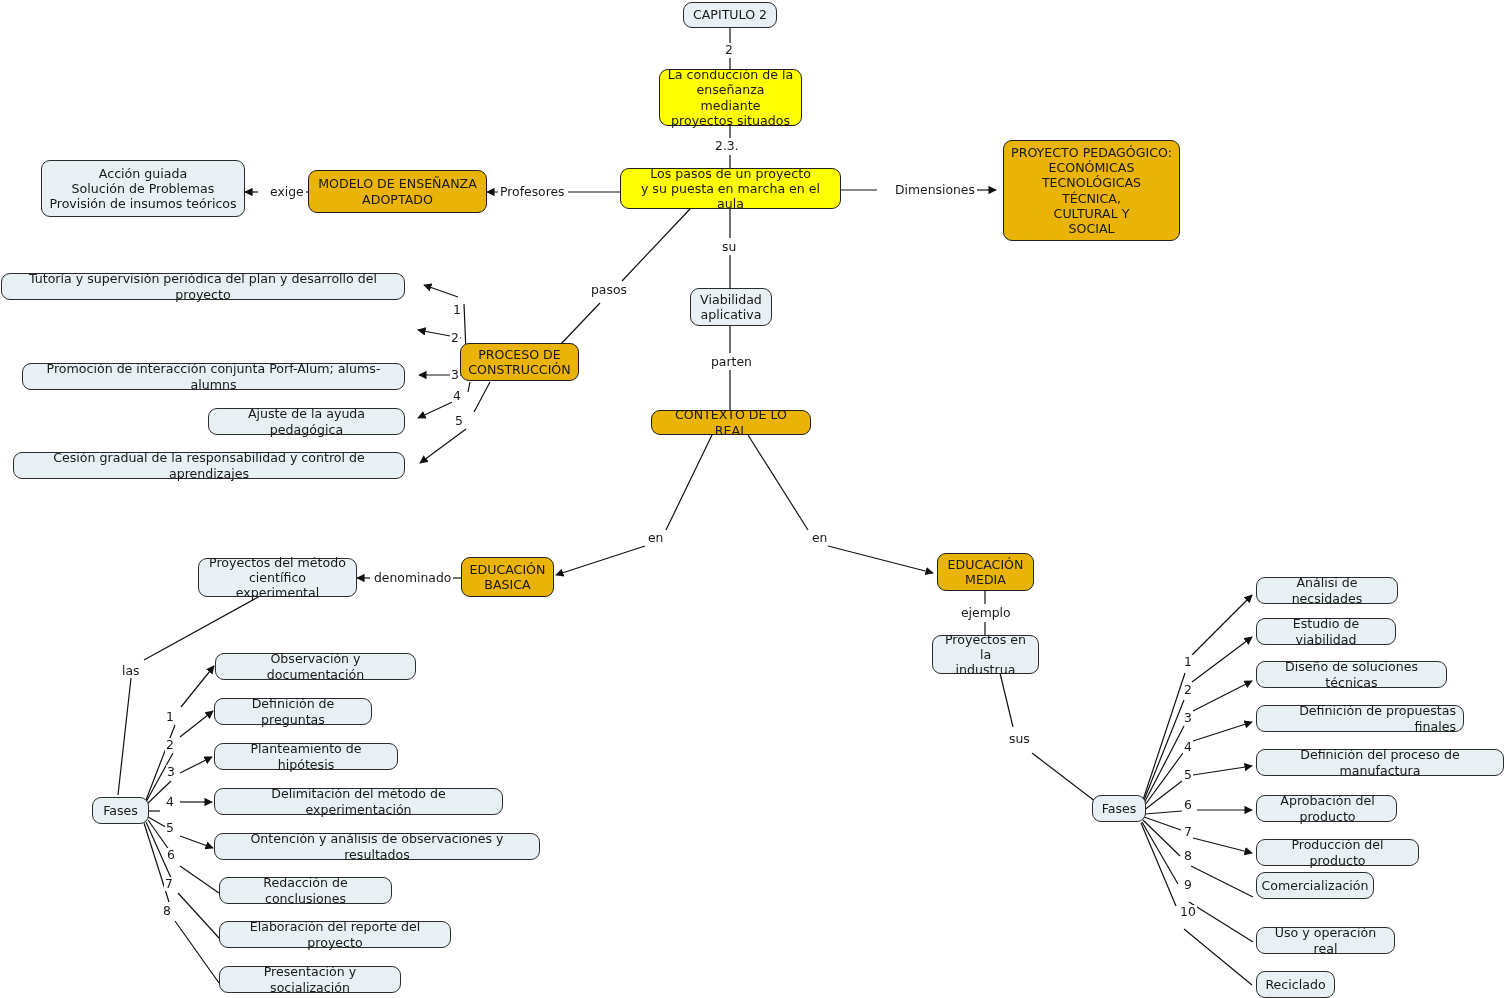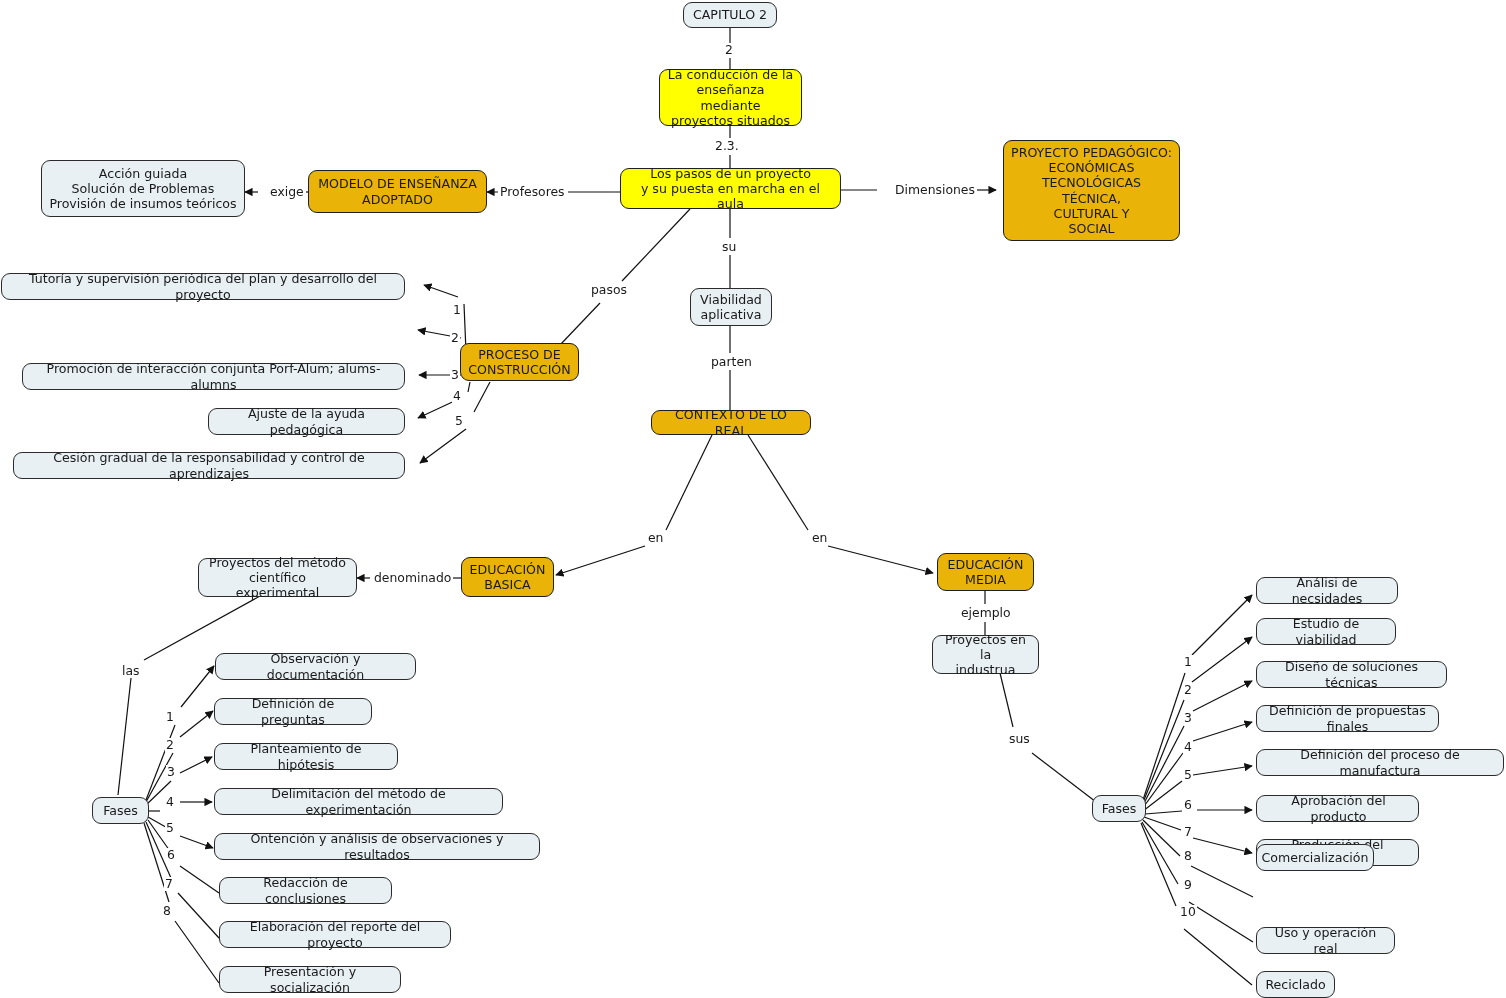--- a/index.html
+++ b/index.html
@@ -243,25 +243,25 @@
   <div class="num" style="left:166px;top:765px;">3</div>
   <div class="num" style="left:165px;top:795px;">4</div>
   <div class="num" style="left:165px;top:821px;">5</div>
   <div class="num" style="left:166px;top:848px;">6</div>
   <div class="num" style="left:164px;top:877px;">7</div>
   <div class="num" style="left:162px;top:904px;">8</div>
 
   <div class="node n-blue" style="left:1256px;top:577px;width:142px;height:27px;">Análisi de necsidades</div>
   <div class="node n-blue" style="left:1256px;top:618px;width:140px;height:27px;">Estudio de viabilidad</div>
   <div class="node n-blue" style="left:1256px;top:661px;width:191px;height:27px;">Diseño de soluciones técnicas</div>
-  <div class="node n-blue" style="left:1256px;top:705px;width:183px;height:27px;">Definición de propuestas finales</div>
+  <div class="node n-blue" style="left:1256px;top:705px;width:208px;height:27px;text-align:right;">Definición de propuestas finales</div>
   <div class="node n-blue" style="left:1256px;top:749px;width:248px;height:27px;">Definición del proceso de manufactura</div>
-  <div class="node n-blue" style="left:1256px;top:795px;width:163px;height:27px;padding-left:9px;">Aprobación del producto</div>
+  <div class="node n-blue" style="left:1256px;top:795px;width:141px;height:27px;padding-left:9px;">Aprobación del producto</div>
   <div class="node n-blue" style="left:1256px;top:839px;width:163px;height:27px;">Producción del producto</div>
-  <div class="node n-blue" style="left:1256px;top:844px;width:118px;height:27px;">Comercialización</div>
+  <div class="node n-blue" style="left:1256px;top:872px;width:118px;height:27px;">Comercialización</div>
   <div class="node n-blue" style="left:1256px;top:927px;width:139px;height:27px;">Uso y operación real</div>
   <div class="node n-blue" style="left:1256px;top:971px;width:79px;height:27px;">Reciclado</div>
 
   <div class="num" style="left:1183px;top:655px;">1</div>
   <div class="num" style="left:1183px;top:683px;">2</div>
   <div class="num" style="left:1183px;top:711px;">3</div>
   <div class="num" style="left:1183px;top:740px;">4</div>
   <div class="num" style="left:1183px;top:768px;">5</div>
   <div class="num" style="left:1183px;top:798px;">6</div>
   <div class="num" style="left:1183px;top:825px;">7</div>

